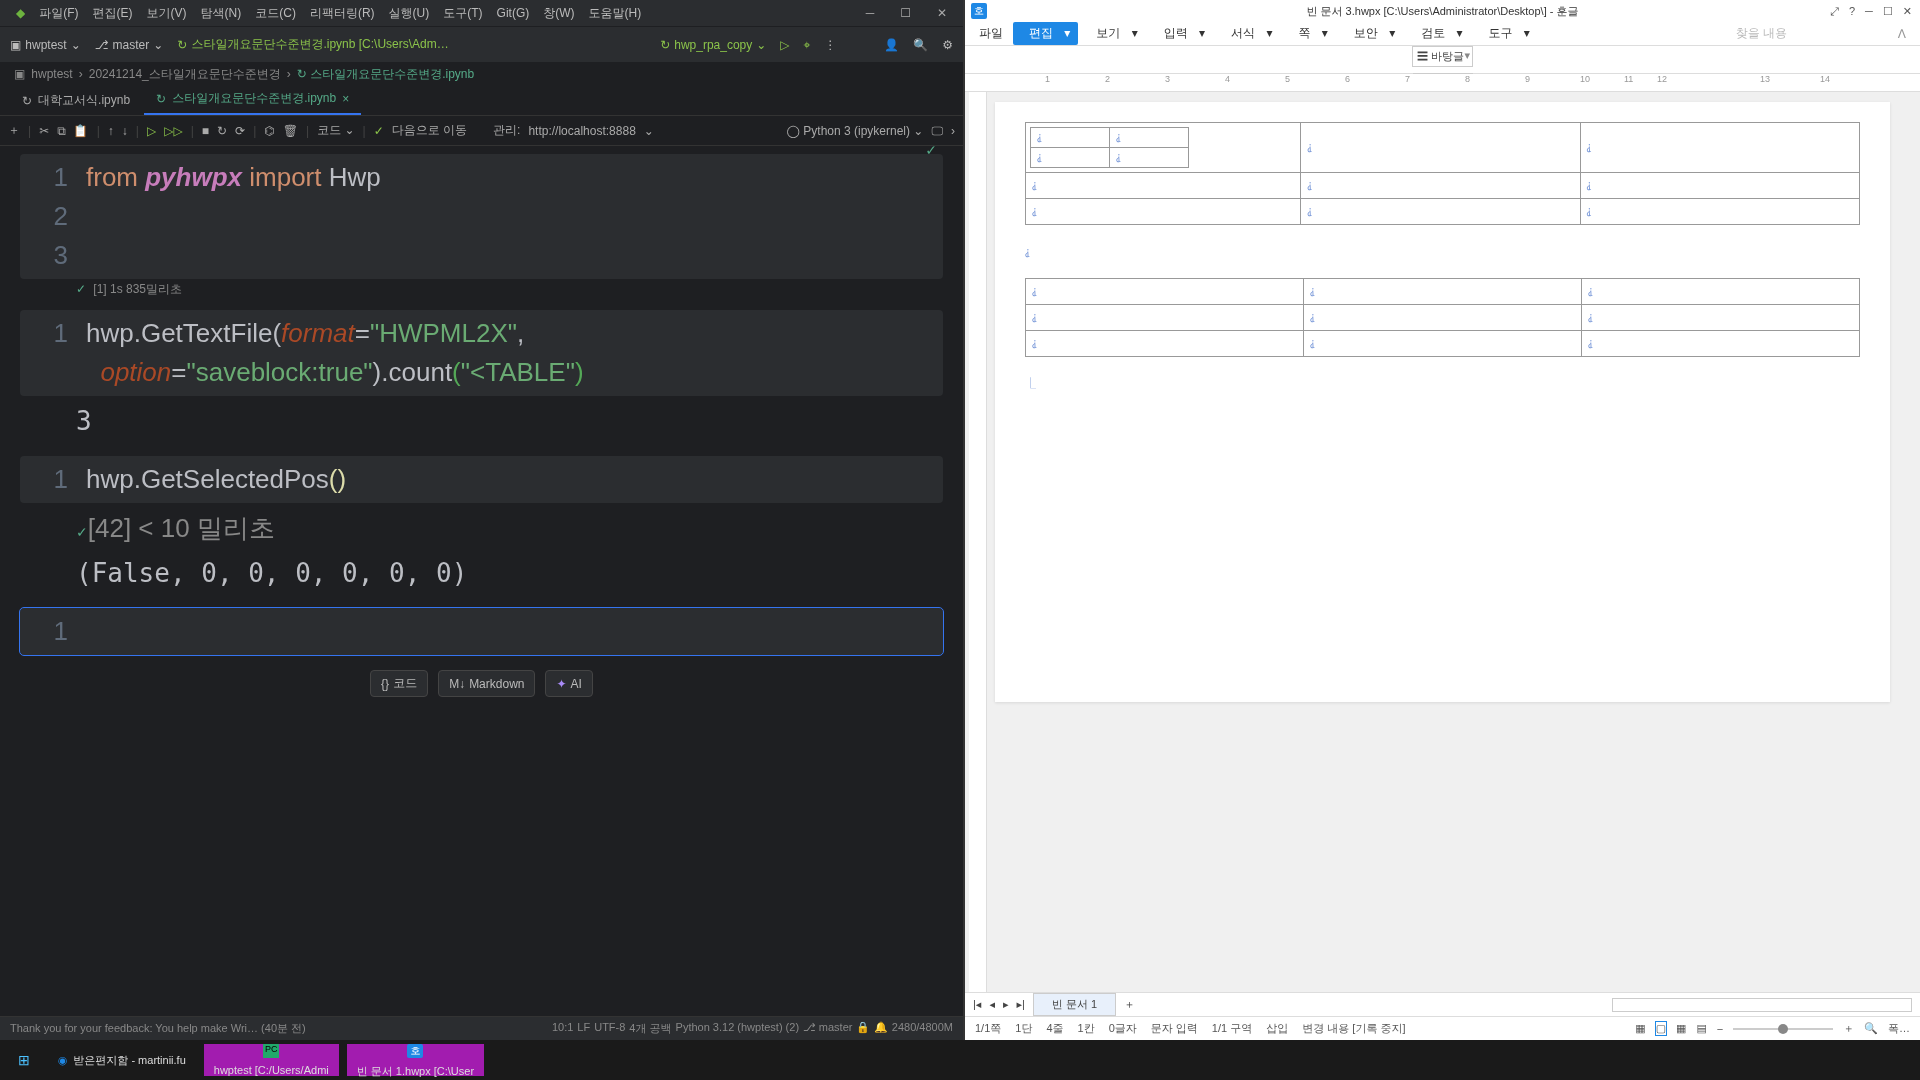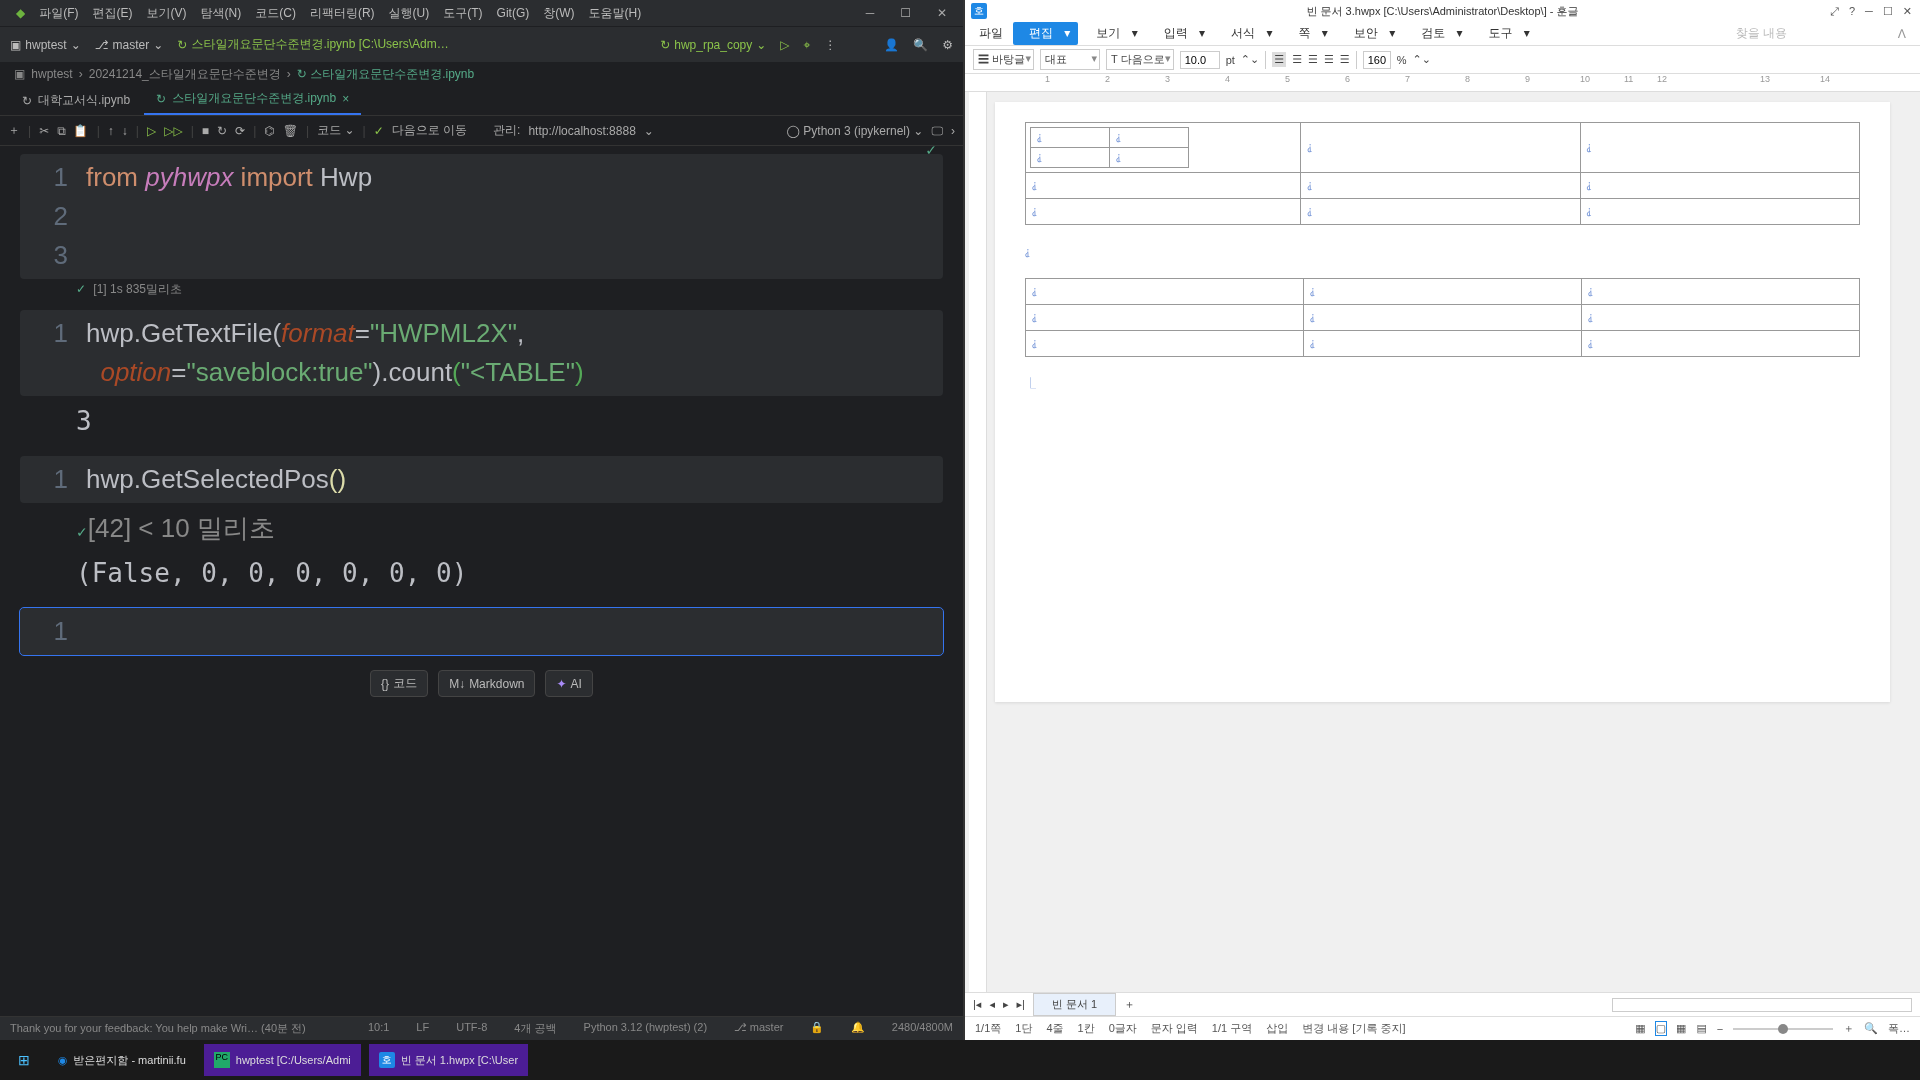--- a/index.html
+++ b/index.html
@@ -4,21 +4,21 @@
 <style>
 * { margin: 0; padding: 0; box-sizing: border-box; font-family: -apple-system, sans-serif; }
 body { background: #0d1117; width: 1920px; height: 1080px; overflow: hidden; }
 .split { display: flex; width: 100%; height: calc(100% - 40px); }
 .left-pane { width: 965px; background: #1e1f22; display: flex; flex-direction: column; border-right: 2px solid #333; }
 .right-pane { flex: 1; background: #f5f5f5; display: flex; flex-direction: column; }
 
 
 .taskbar { height: 40px; background: #1a1a1a; display: flex; align-items: center; padding: 0 8px; gap: 8px; }
 .task-item { color: #ddd; font-size: 11px; display: flex; align-items: center; gap: 6px; padding: 0 10px; height: 32px; }
-.task-item.active { background: #4c1d95; }
+.task-item.active { background: #a21caf; flex-direction: column; }
 .win-icon { color: #4cc2ff; font-size: 14px; }
 
 
 .menubar { height: 26px; background: #2b2d30; display: flex; align-items: center; gap: 2px; padding: 0 10px; color: #bbb; font-size: 12px; }
 .menubar span { padding: 0 6px; cursor: pointer; }
 .win-ctrl { margin-left: auto; display: flex; gap: 14px; color: #aaa; }
 .toolbar1 { height: 36px; background: #2b2d30; display: flex; align-items: center; padding: 0 10px; gap: 14px; color: #bbb; font-size: 12px; border-top: 1px solid #1e1f22; }
 .chip { display: flex; align-items: center; gap: 4px; }
 .chip.play { color: #8bc34a; }
 .breadcrumb { height: 24px; background: #1e1f22; display: flex; align-items: center; padding: 0 14px; color: #888; font-size: 12px; gap: 6px; }
@@ -30,49 +30,49 @@
 .toolbar2 .sep { color: #444; }
 .toolbar2 .grn { color: #8bc34a; }
 .notebook { flex: 1; background: #1e1f22; overflow-y: auto; padding: 8px 20px; }
 .cell { margin-bottom: 10px; position: relative; }
 .codebox { background: #2b2d30; padding: 4px 10px; border-radius: 4px; position: relative; }
 .codebox.active { outline: 1px solid #3574f0; }
 .codeline { display: flex; font-family: 'Consolas', monospace; font-size: 26px; line-height: 1.5; }
 .ln { width: 38px; text-align: right; color: #5f6b7a; margin-right: 18px; flex-shrink: 0; }
 .code { white-space: pre; }
 .kw { color: #cf8e6d; }
-.fn { color: #c77dbb; font-style: italic; }
+.fn { color: #c77dbb; font-style: italic; font-weight: bold; }
 .id { color: #bcbec4; }
 .cls { color: #bcbec4; }
 .op { color: #bcbec4; }
 .par { color: #bcbec4; }
 .par2 { color: #54a857; }
 .par3 { color: #dcdcaa; }
 .str { color: #6aab73; }
 .param { color: #aa4926; font-style: italic; }
 .comment { color: #7a7e85; font-style: italic; }
 .meta { font-size: 12px; color: #888; padding: 2px 0 2px 56px; font-family: monospace; }
 .meta .chk { color: #5a8; }
 .output { font-family: monospace; font-size: 26px; color: #bcbec4; padding: 10px 0 10px 56px; }
 .cell-actions { display: flex; justify-content: center; gap: 10px; margin-top: 15px; }
 .cell-btn { background: #2b2d30; border: 1px solid #444; color: #bbb; font-size: 12px; padding: 4px 10px; border-radius: 4px; display: flex; align-items: center; gap: 4px; }
 .status-left { height: 24px; background: #2b2d30; display: flex; align-items: center; color: #888; font-size: 11px; padding: 0 10px; gap: 14px; border-top: 1px solid #333; }
 .status-left span:first-child { flex: 0 0 auto; }
-.status-left .r { margin-left: auto; display: flex; gap: 27px; }
+.status-left .r { margin-left: auto; display: flex; gap: 4px; }
 
 
 .hwp-title { height: 22px; background: #fff; font-size: 11px; display: flex; align-items: center; justify-content: center; color: #333; position: relative; }
 .hwp-title .ctrls { position: absolute; right: 8px; display: flex; gap: 10px; color: #555; }
 .hwp-title .ctrls-l { position: absolute; left: 6px; }
 .hwp-icon { width: 16px; height: 16px; background: #1e88e5; color: white; display: inline-flex; align-items: center; justify-content: center; font-size: 10px; border-radius: 2px; }
 .hwp-menu { height: 24px; background: #fff; display: flex; align-items: center; gap: 2px; padding: 0 6px; font-size: 12px; color: #333; border-bottom: 1px solid #ddd; }
 .hwp-menu span { padding: 3px 8px; }
 .hwp-menu .active { background: #1e88e5; color: white; border-radius: 2px; }
 .hwp-menu .find { margin-left: auto; color: #bbb; width: 160px; }
-.hwp-fmt { height: 28px; background: #fff; display: flex; align-items: center; gap: 6px; padding: 0 8px; font-size: 11px; color: #444; border-bottom: 1px solid #ddd; }
+.hwp-fmt { height: 28px; background: #fff; display: flex; align-items: center; gap: 6px; padding: 0 8px; font-size: 11px; color: #444; border-bottom: 1px solid #ddd; flex-direction: column; }
 .hwp-fmt input { border: 1px solid #ccc; padding: 2px 4px; font-size: 11px; }
 .hwp-fmt .combo { border: 1px solid #ccc; padding: 2px 8px 2px 4px; position: relative; min-width: 60px; }
 .hwp-fmt .combo::after { content: '▾'; position: absolute; right: 2px; color: #888; }
 .ruler { height: 18px; background: #fff; font-size: 9px; color: #999; border-bottom: 1px solid #ddd; position: relative; overflow: hidden; padding-left: 60px; }
 .ruler span { position: absolute; }
 .page-area { flex: 1; background: #f0f0f0; overflow: auto; padding: 10px 30px; position: relative; }
 .vruler { position: absolute; left: 4px; top: 0; bottom: 0; width: 18px; background: #fff; border-right: 1px solid #ddd; }
 .page { background: #fff; width: 100%; min-height: 600px; padding: 20px 30px; box-shadow: 0 1px 3px rgba(0,0,0,0.1); }
 .hwp-table { border-collapse: collapse; width: 100%; margin-bottom: 20px; }
 .hwp-table td { border: 1px solid #999; height: 26px; padding: 2px 6px; font-size: 11px; color: #7a99d9; vertical-align: middle; }

